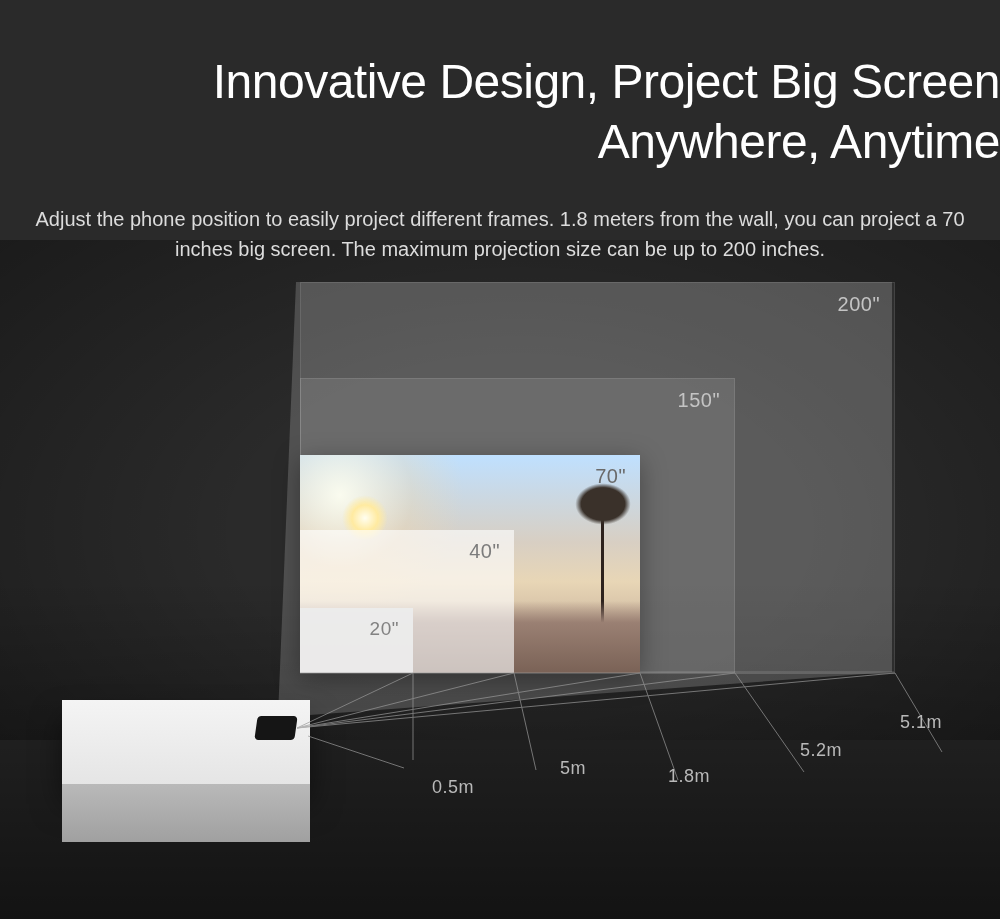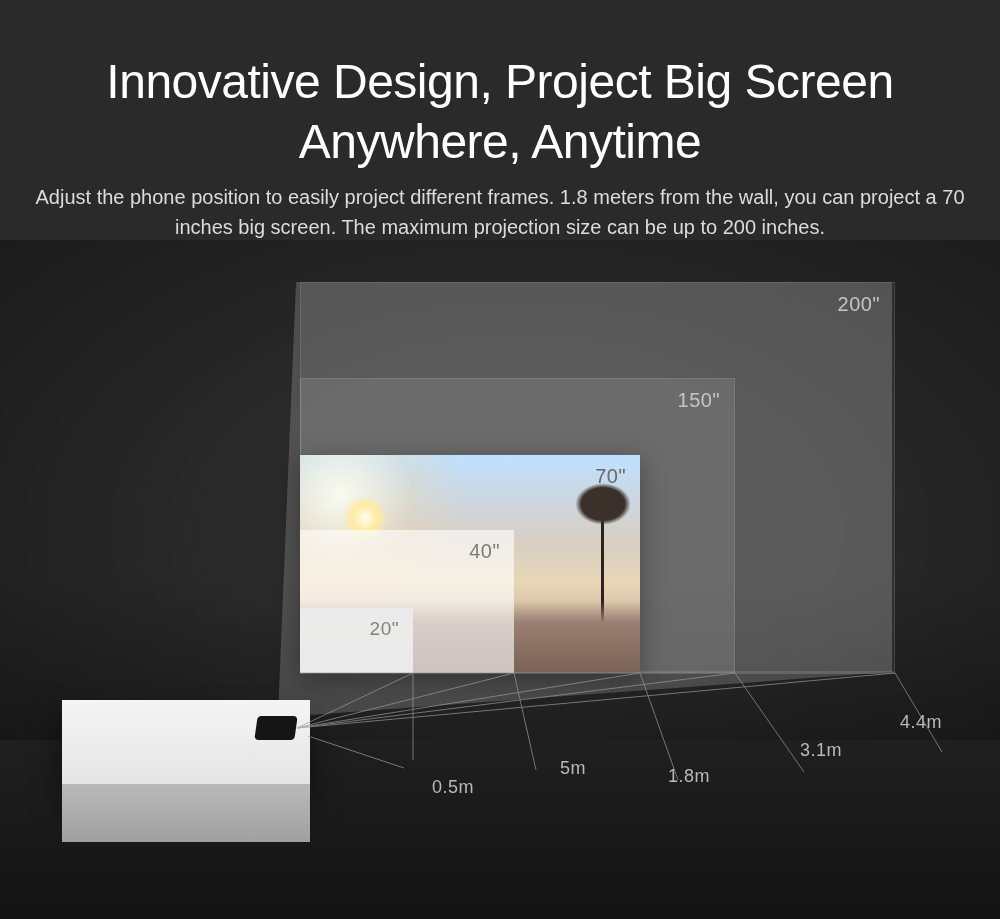--- a/index.html
+++ b/index.html
@@ -8,32 +8,32 @@
     height: 919px;
     background: #2a2a2a;
     font-family: -apple-system, BlinkMacSystemFont, "Segoe UI", Arial, sans-serif;
     overflow: hidden;
     position: relative;
   }
   .headline {
     color: #fff;
     font-size: 48px;
     font-weight: 400;
-    text-align: center;
+    text-align: right;
     line-height: 1.25;
     padding-top: 52px;
     letter-spacing: -0.5px;
   }
   .subtext {
     color: #dcdcdc;
     font-size: 20px;
     font-weight: 400;
     text-align: center;
     line-height: 1.5;
-    margin-top: 10px;
+    margin-top: 32px;
     padding: 0 34px;
   }
   .stage {
     position: absolute;
     left: 0; right: 0; top: 0; bottom: 0;
     pointer-events: none;
   }
   .screen {
     position: absolute;
     background: rgba(255,255,255,0.06);
@@ -188,16 +188,16 @@
       <polyline points="297,728 735,673 804,772"></polyline>
       <polyline points="297,728 895,673 942,752"></polyline>
 
       <line x1="308" y1="736" x2="404" y2="768"></line>
     </g>
   </svg>
 
   <span class="dist-label" style="left:432px; top:756px;margin-top:21px;">0.5m</span>
   <span class="dist-label" style="left:560px; top:758px;">5m</span>
   <span class="dist-label" style="left:668px; top:766px;">1.8m</span>
-  <span class="dist-label" style="left:800px; top:740px;">3.1m</span>
-  <span class="dist-label" style="left:900px; top:712px;">4.4m</span>
+  <span class="dist-label" style="left:800px; top:740px;">5.2m</span>
+  <span class="dist-label" style="left:900px; top:712px;">5.1m</span>
 
 </div>
 
 </body></html>

